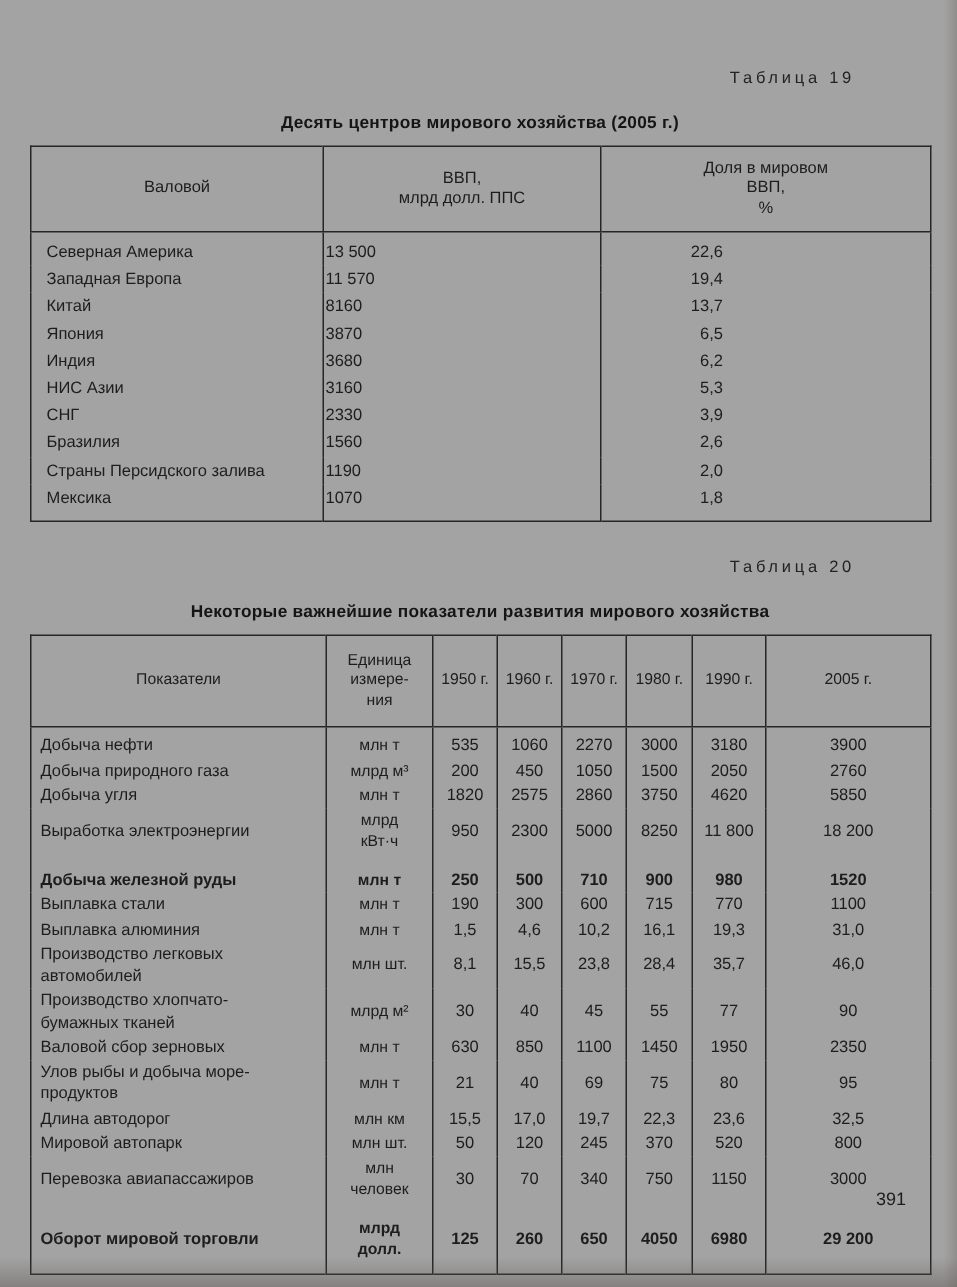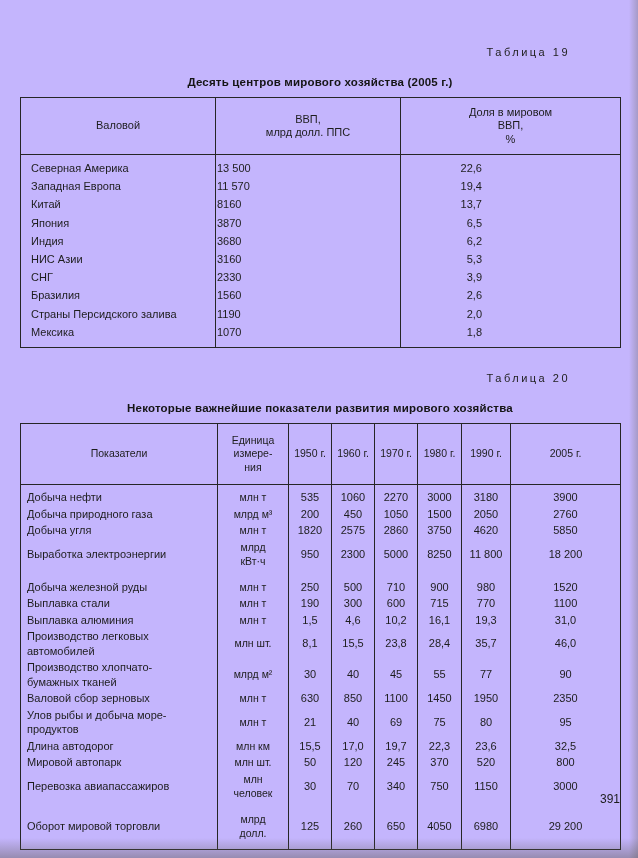--- a/index.html
+++ b/index.html
@@ -3,21 +3,21 @@
 <meta charset="utf-8">
 <style>
   html,body{margin:0;padding:0;}
   body{
     width:638px;height:858px;
     background:#e9e8e5;
     font-family:"Liberation Sans","DejaVu Sans",sans-serif;
   }
   .page{
     position:relative;width:638px;height:858px;
-    background:#c4b5fd;color:#1d1d1d;overflow:hidden;
+    background:#a3a3a3;color:#1d1d1d;overflow:hidden;
   }
   .page::after{
     content:"";position:absolute;top:0;right:0;width:9px;height:100%;
     background:linear-gradient(to right,rgba(110,105,98,0),rgba(110,105,98,0.35));
     pointer-events:none;
   }
   .page::before{
     content:"";position:absolute;left:0;bottom:0;width:100%;height:20px;
     background:linear-gradient(to bottom,rgba(95,90,84,0),rgba(95,90,84,0.45));
     pointer-events:none;z-index:2;
@@ -51,23 +51,23 @@
   #t19 td:nth-child(2){text-align:left;padding-right:78px;}
   #t19 td:nth-child(3){text-align:right;padding-right:138px;margin-left:22px;}
   #t19 tbody tr:first-child td{padding-top:5px;}
   #t19 tbody tr:last-child td{padding-bottom:7px;}
 
   #t20 td{font-size:11px;line-height:14.5px;vertical-align:middle;text-align:center;}
   #t20 td:first-child{text-align:left;padding-left:6px;}
   #t20 td:nth-child(2){font-size:10.5px;}
   #t20 tbody tr:first-child td{padding-top:5px;}
   #t20 tbody tr:last-child td{padding-bottom:8px;}
-  #t20 tr.sec-start td{padding-top:10px;}
-
-  .page-number{position:absolute;top:792px;right:18px;font-size:12px;color:#1d1d1d;}
+  #t20 tr.sec-start td{padding-top:10px;font-weight:bold;}
+
+  .page-number{position:absolute;top:792px;right:34px;font-size:12px;color:#1d1d1d;}
 </style>
 </head>
 <body>
 
 <div class="page">
 
   <div class="tbl-label lbl19">Таблица 19</div>
   <div class="tbl-title">Десять центров мирового хозяйства (2005 г.)</div>
 
   <table class="tbl" id="t19">

